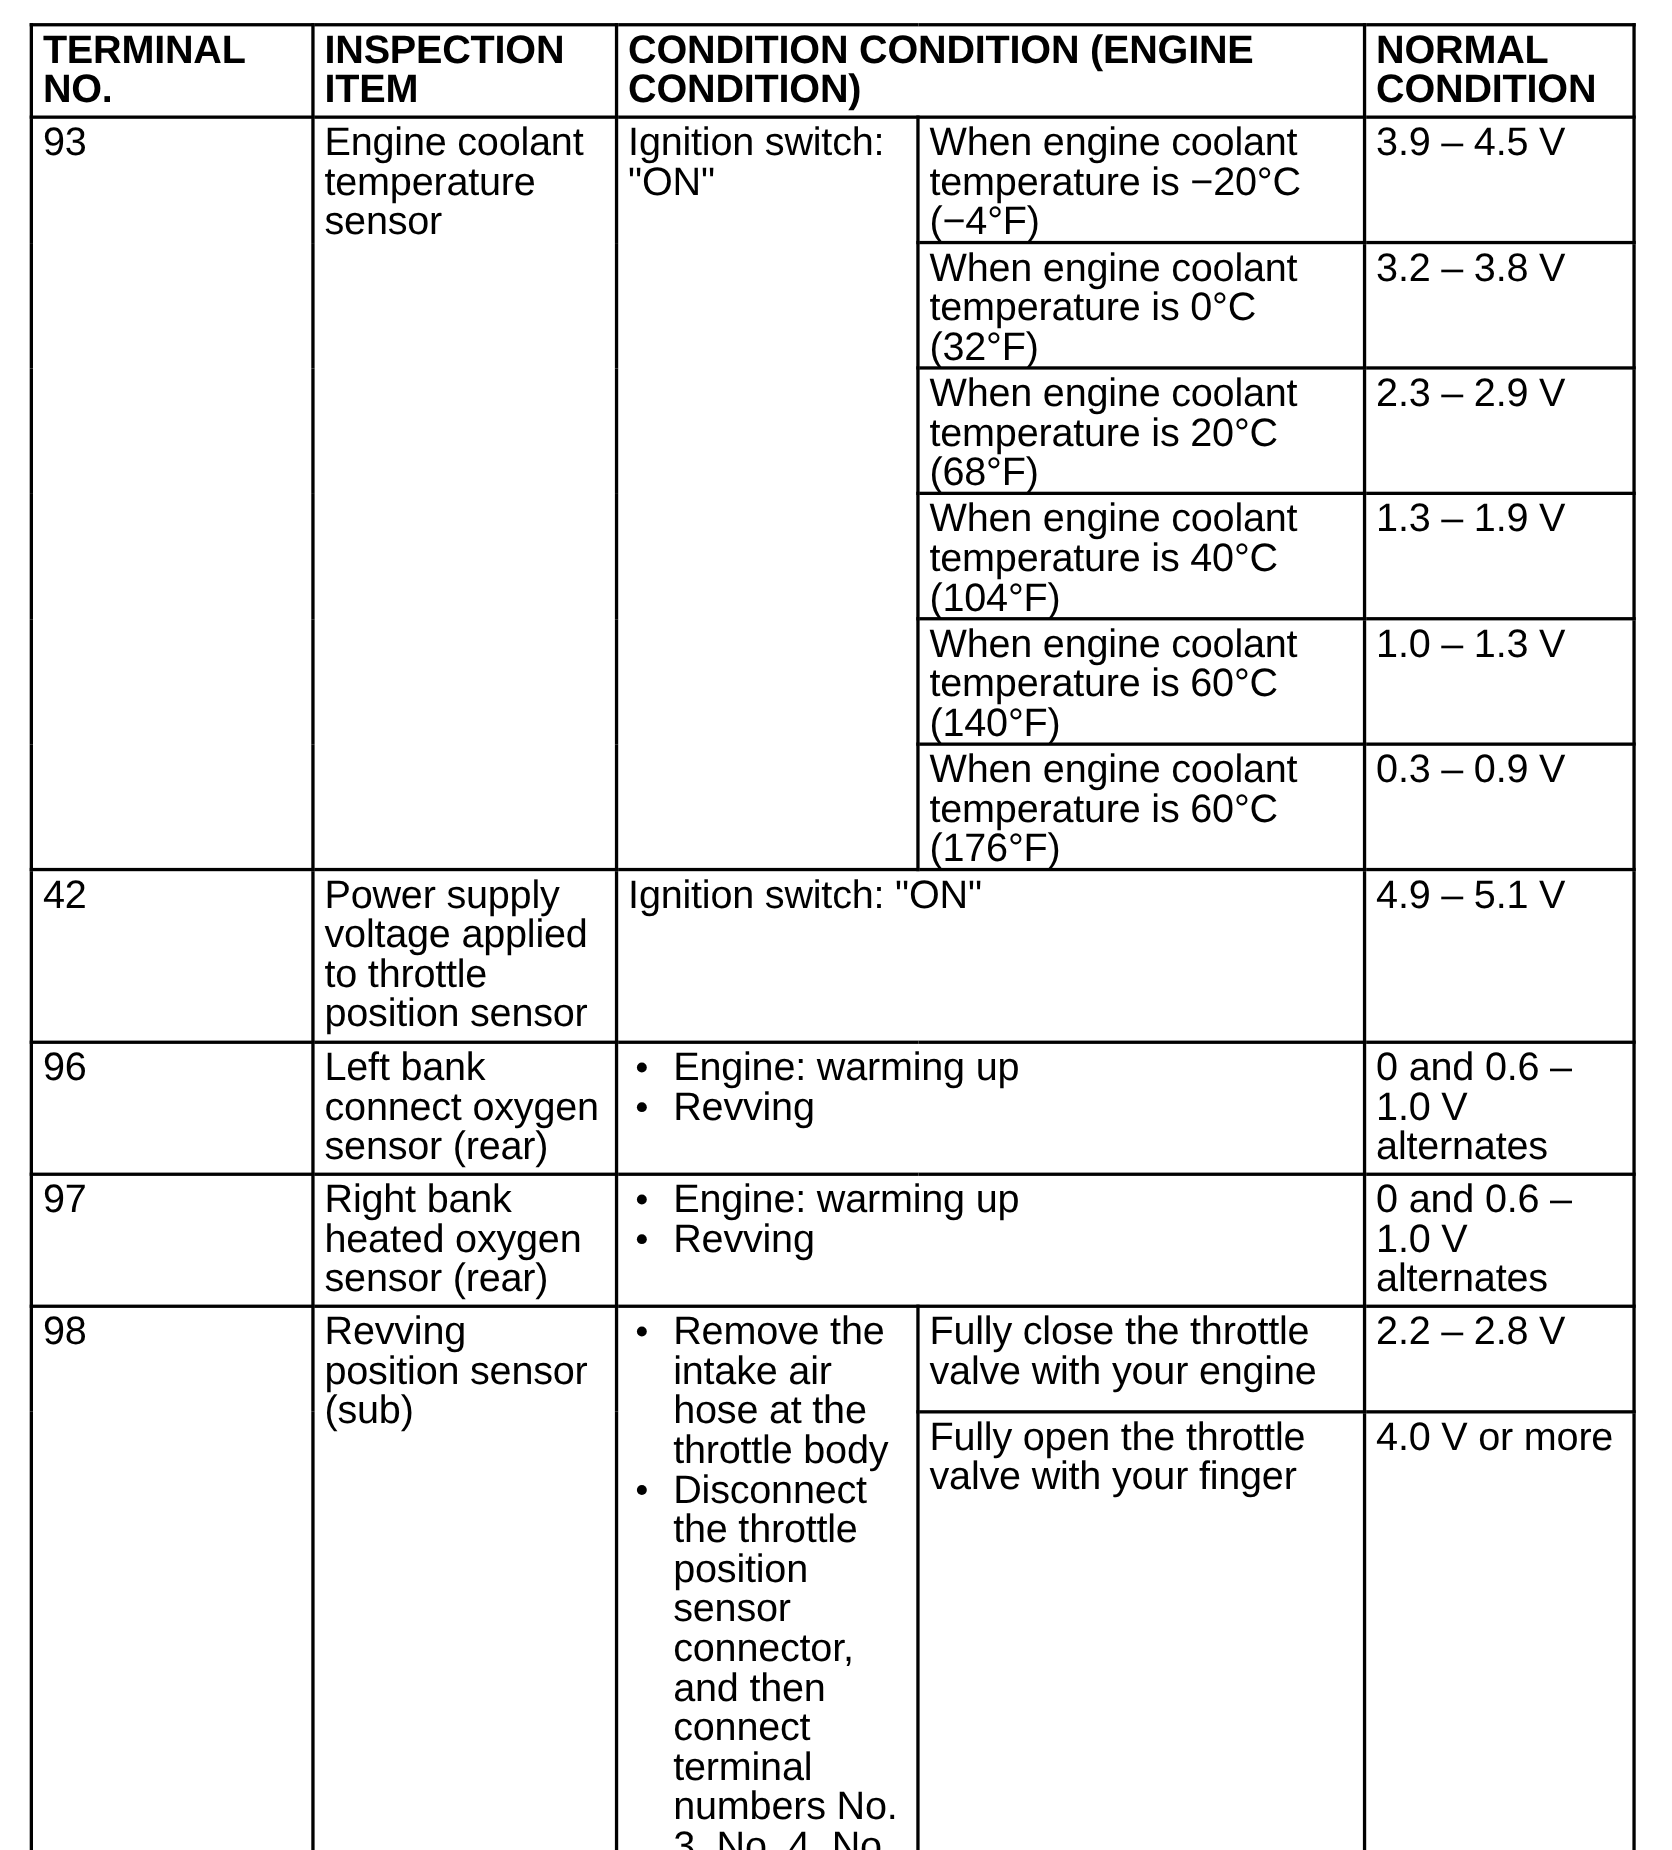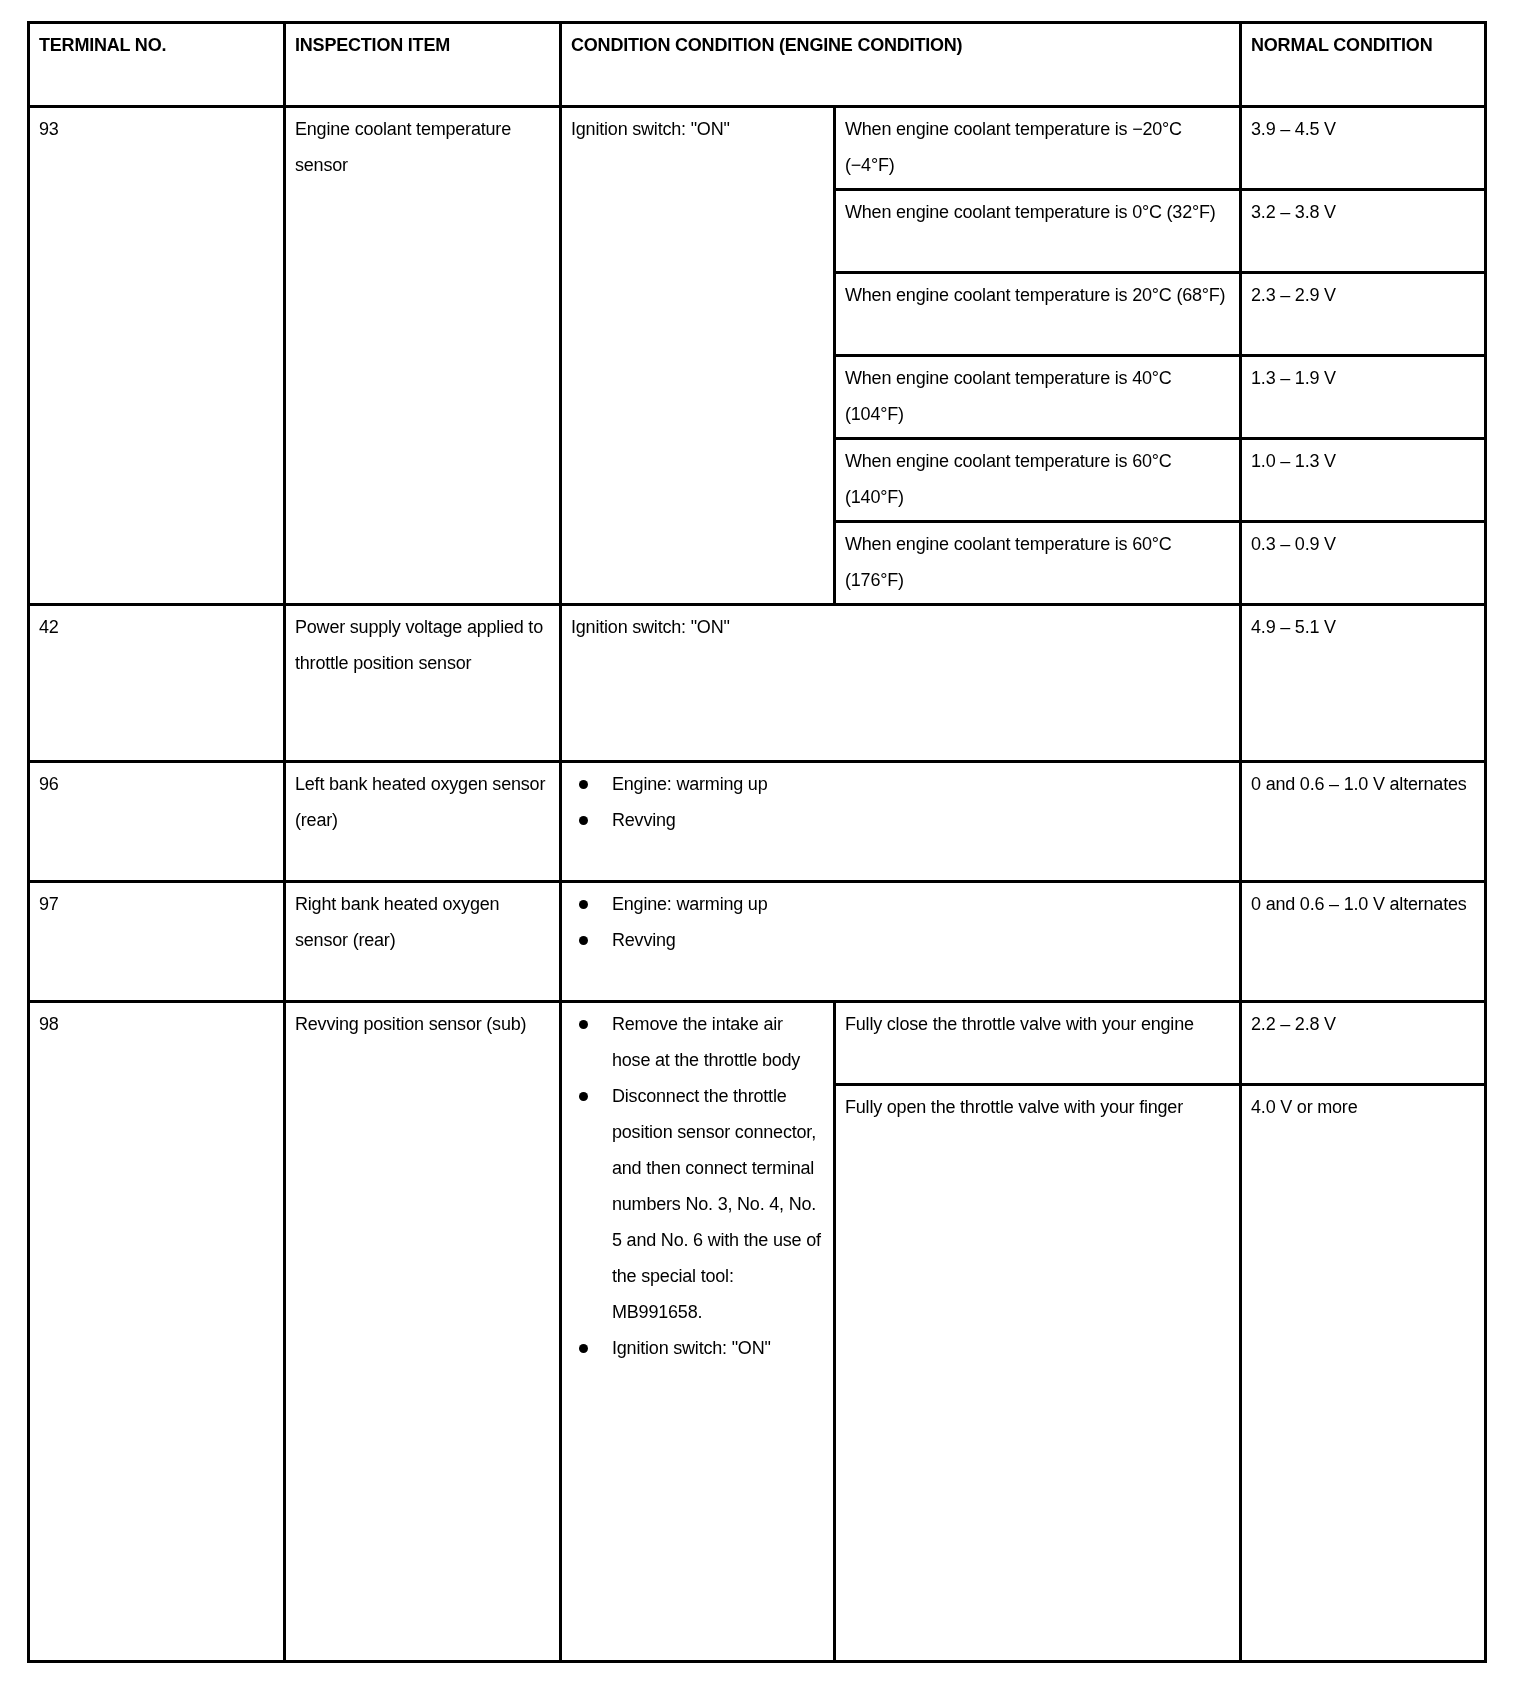--- a/index.html
+++ b/index.html
@@ -8,21 +8,21 @@
     table.spec {
       position: absolute; left: 27px; top: 21px;
       border-collapse: collapse; table-layout: fixed;
       width: 1457px;
     }
     table.spec td, table.spec th {
       border: 3px solid #000;
       vertical-align: top;
       text-align: left;
       padding: 3px 8px 0 9px;
-      font-size: 18px;
+      font-size: 36px;
       line-height: 36px;
       font-weight: normal;
       letter-spacing: -0.2px;
     }
     table.spec th { font-weight: bold; }
     col.c1 { width: 256px; }
     col.c2 { width: 276px; }
     col.c3a { width: 274px; }
     col.c3b { width: 406px; }
     col.c4 { width: 245px; }
@@ -89,21 +89,21 @@
 
   <tr class="r94">
     <td>42</td>
     <td>Power supply voltage applied to throttle position sensor</td>
     <td colspan="2">Ignition switch: "ON"</td>
     <td>4.9 – 5.1 V</td>
   </tr>
 
   <tr class="r96">
     <td>96</td>
-    <td>Left bank heated oxygen sensor (rear)</td>
+    <td>Left bank connect oxygen sensor (rear)</td>
     <td colspan="2">
       <ul class="bullets">
         <li><span class="dot"></span><span>Engine: warming up</span></li>
         <li><span class="dot"></span><span>Revving</span></li>
       </ul>
     </td>
     <td>0 and 0.6 – 1.0 V alternates</td>
   </tr>
 
   <tr class="r97">

